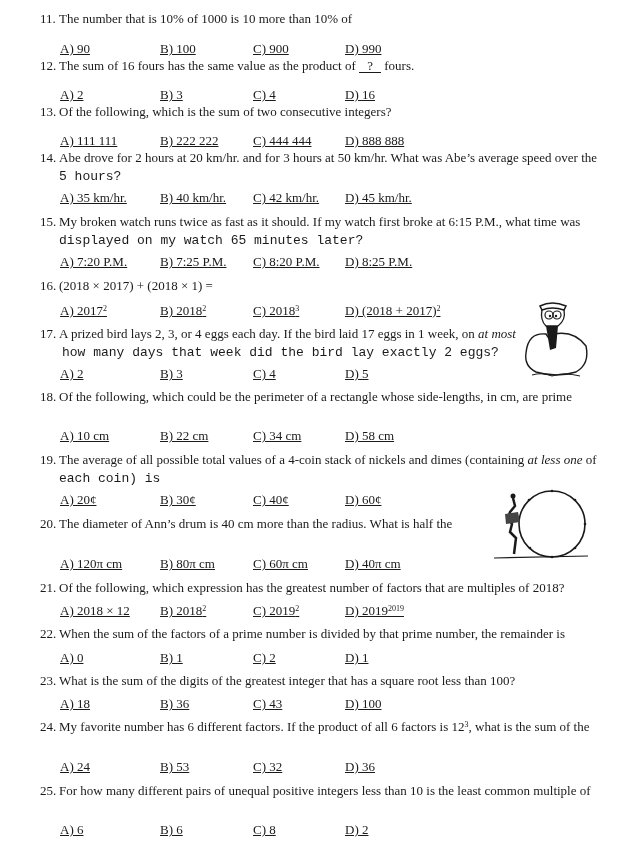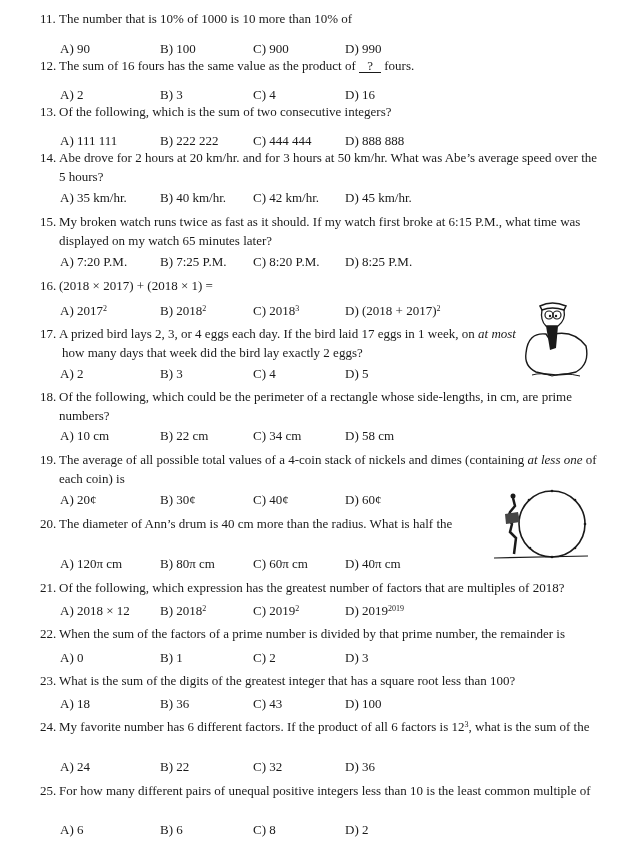--- a/index.html
+++ b/index.html
@@ -1,21 +1,21 @@
 <!DOCTYPE html>
 <html><head>
 <meta charset="utf-8">
 <style>
   html, body { margin:0; padding:0; background:#ffffff; }
   body { width:639px; height:862px; position:relative; overflow:hidden;
          font-family:"Liberation Serif", "DejaVu Serif", serif; color:#1a1a1a; font-size:13px; }
   .q { position:absolute; left:40px; width:570px; line-height:19px; }
   .q .num { display:inline-block; width:19px; }
-  .q .cont { padding-left:19px; display:block; }
-  .ch { position:absolute; font-size:13px; line-height:16px; white-space:nowrap; }
+  .q .cont { padding-left:19px; display:block;font-family:Liberation Mono, monospace; }
+  .ch { position:absolute; font-size:13px; line-height:16px; white-space:nowrap;text-decoration:underline; }
   .blank { display:inline-block; width:22px; text-align:center; border-bottom:1px solid #1a1a1a; line-height:13px; }
   sup { font-size:8px; vertical-align:top; position:relative; top:-2px; }
   i { font-style:italic; }
   .art { position:absolute; }
 </style>
 </head>
 <body>
 
 <div class="q" style="top:9px">
   <span class="num">11.</span><span>The number that is 10% of 1000 is 10 more than 10% of</span>
@@ -86,21 +86,20 @@
   <circle cx="28" cy="18" r="1.2" fill="#1a1a1a"></circle>
     <circle cx="34" cy="18" r="1.2" fill="#1a1a1a"></circle>
   <path d="M20 12 Q18 22 24 28 L36 28 Q44 22 42 12" fill="none" stroke="#1a1a1a" stroke-width="1.3"></path>
   <path d="M24 28 L28 52 L34 50 L36 28 Z" fill="#1a1a1a"></path>
   <path d="M4 55 Q6 34 24 36 L28 42 L32 36 Q52 32 64 48 Q68 66 54 74 Q34 80 14 74 Q2 68 4 55 Z" fill="none" stroke="#1a1a1a" stroke-width="1.4"></path>
   <path d="M10 77 Q20 74 30 78 Q42 74 58 78" fill="none" stroke="#1a1a1a" stroke-width="1"></path>
 </svg>
 
 <div class="q" style="top:387px">
   <span class="num">18.</span><span>Of the following, which could be the perimeter of a rectangle whose side-lengths, in cm, are prime</span>
-  <span class="cont">numbers?</span>
 </div>
 <div class="ch" style="top:428px;left:60px">A) 10 cm</div>
 <div class="ch" style="top:428px;left:160px">B) 22 cm</div>
 <div class="ch" style="top:428px;left:253px">C) 34 cm</div>
 <div class="ch" style="top:428px;left:345px">D) 58 cm</div>
 
 <div class="q" style="top:450px;width:580px">
   <span class="num">19.</span><span>The average of all possible total values of a 4-coin stack of nickels and dimes (containing</span>
   <i>at less one</i>
   <span>of</span>
@@ -143,35 +142,35 @@
 <div class="ch" style="top:603px;left:160px"><span>B) 2018</span><sup>2</sup></div>
 <div class="ch" style="top:603px;left:253px"><span>C) 2019</span><sup>2</sup></div>
 <div class="ch" style="top:603px;left:345px"><span>D) 2019</span><sup>2019</sup></div>
 
 <div class="q" style="top:624px;width:580px">
   <span class="num">22.</span><span>When the sum of the factors of a prime number is divided by that prime number, the remainder is</span>
 </div>
 <div class="ch" style="top:650px;left:60px">A) 0</div>
 <div class="ch" style="top:650px;left:160px">B) 1</div>
 <div class="ch" style="top:650px;left:253px">C) 2</div>
-<div class="ch" style="top:650px;left:345px">D) 3</div>
+<div class="ch" style="top:650px;left:345px">D) 1</div>
 
 <div class="q" style="top:671px;width:580px">
   <span class="num">23.</span><span>What is the sum of the digits of the greatest integer that has a square root less than 100?</span>
 </div>
 <div class="ch" style="top:696px;left:60px">A) 18</div>
 <div class="ch" style="top:696px;left:160px">B) 36</div>
 <div class="ch" style="top:696px;left:253px">C) 43</div>
 <div class="ch" style="top:696px;left:345px">D) 100</div>
 
 <div class="q" style="top:717px;width:580px">
   <span class="num">24.</span><span>My favorite number has 6 different factors. If the product of all 6 factors is 12</span><sup>3</sup><span>, what is the sum of the</span>
 </div>
 <div class="ch" style="top:759px;left:60px">A) 24</div>
-<div class="ch" style="top:759px;left:160px">B) 22</div>
+<div class="ch" style="top:759px;left:160px">B) 53</div>
 <div class="ch" style="top:759px;left:253px">C) 32</div>
 <div class="ch" style="top:759px;left:345px">D) 36</div>
 
 <div class="q" style="top:781px;width:580px">
   <span class="num">25.</span><span>For how many different pairs of unequal positive integers less than 10 is the least common multiple of</span>
 </div>
 <div class="ch" style="top:822px;left:60px">A) 6</div>
 <div class="ch" style="top:822px;left:160px">B) 6</div>
 <div class="ch" style="top:822px;left:253px">C) 8</div>
 <div class="ch" style="top:822px;left:345px">D) 2</div>

